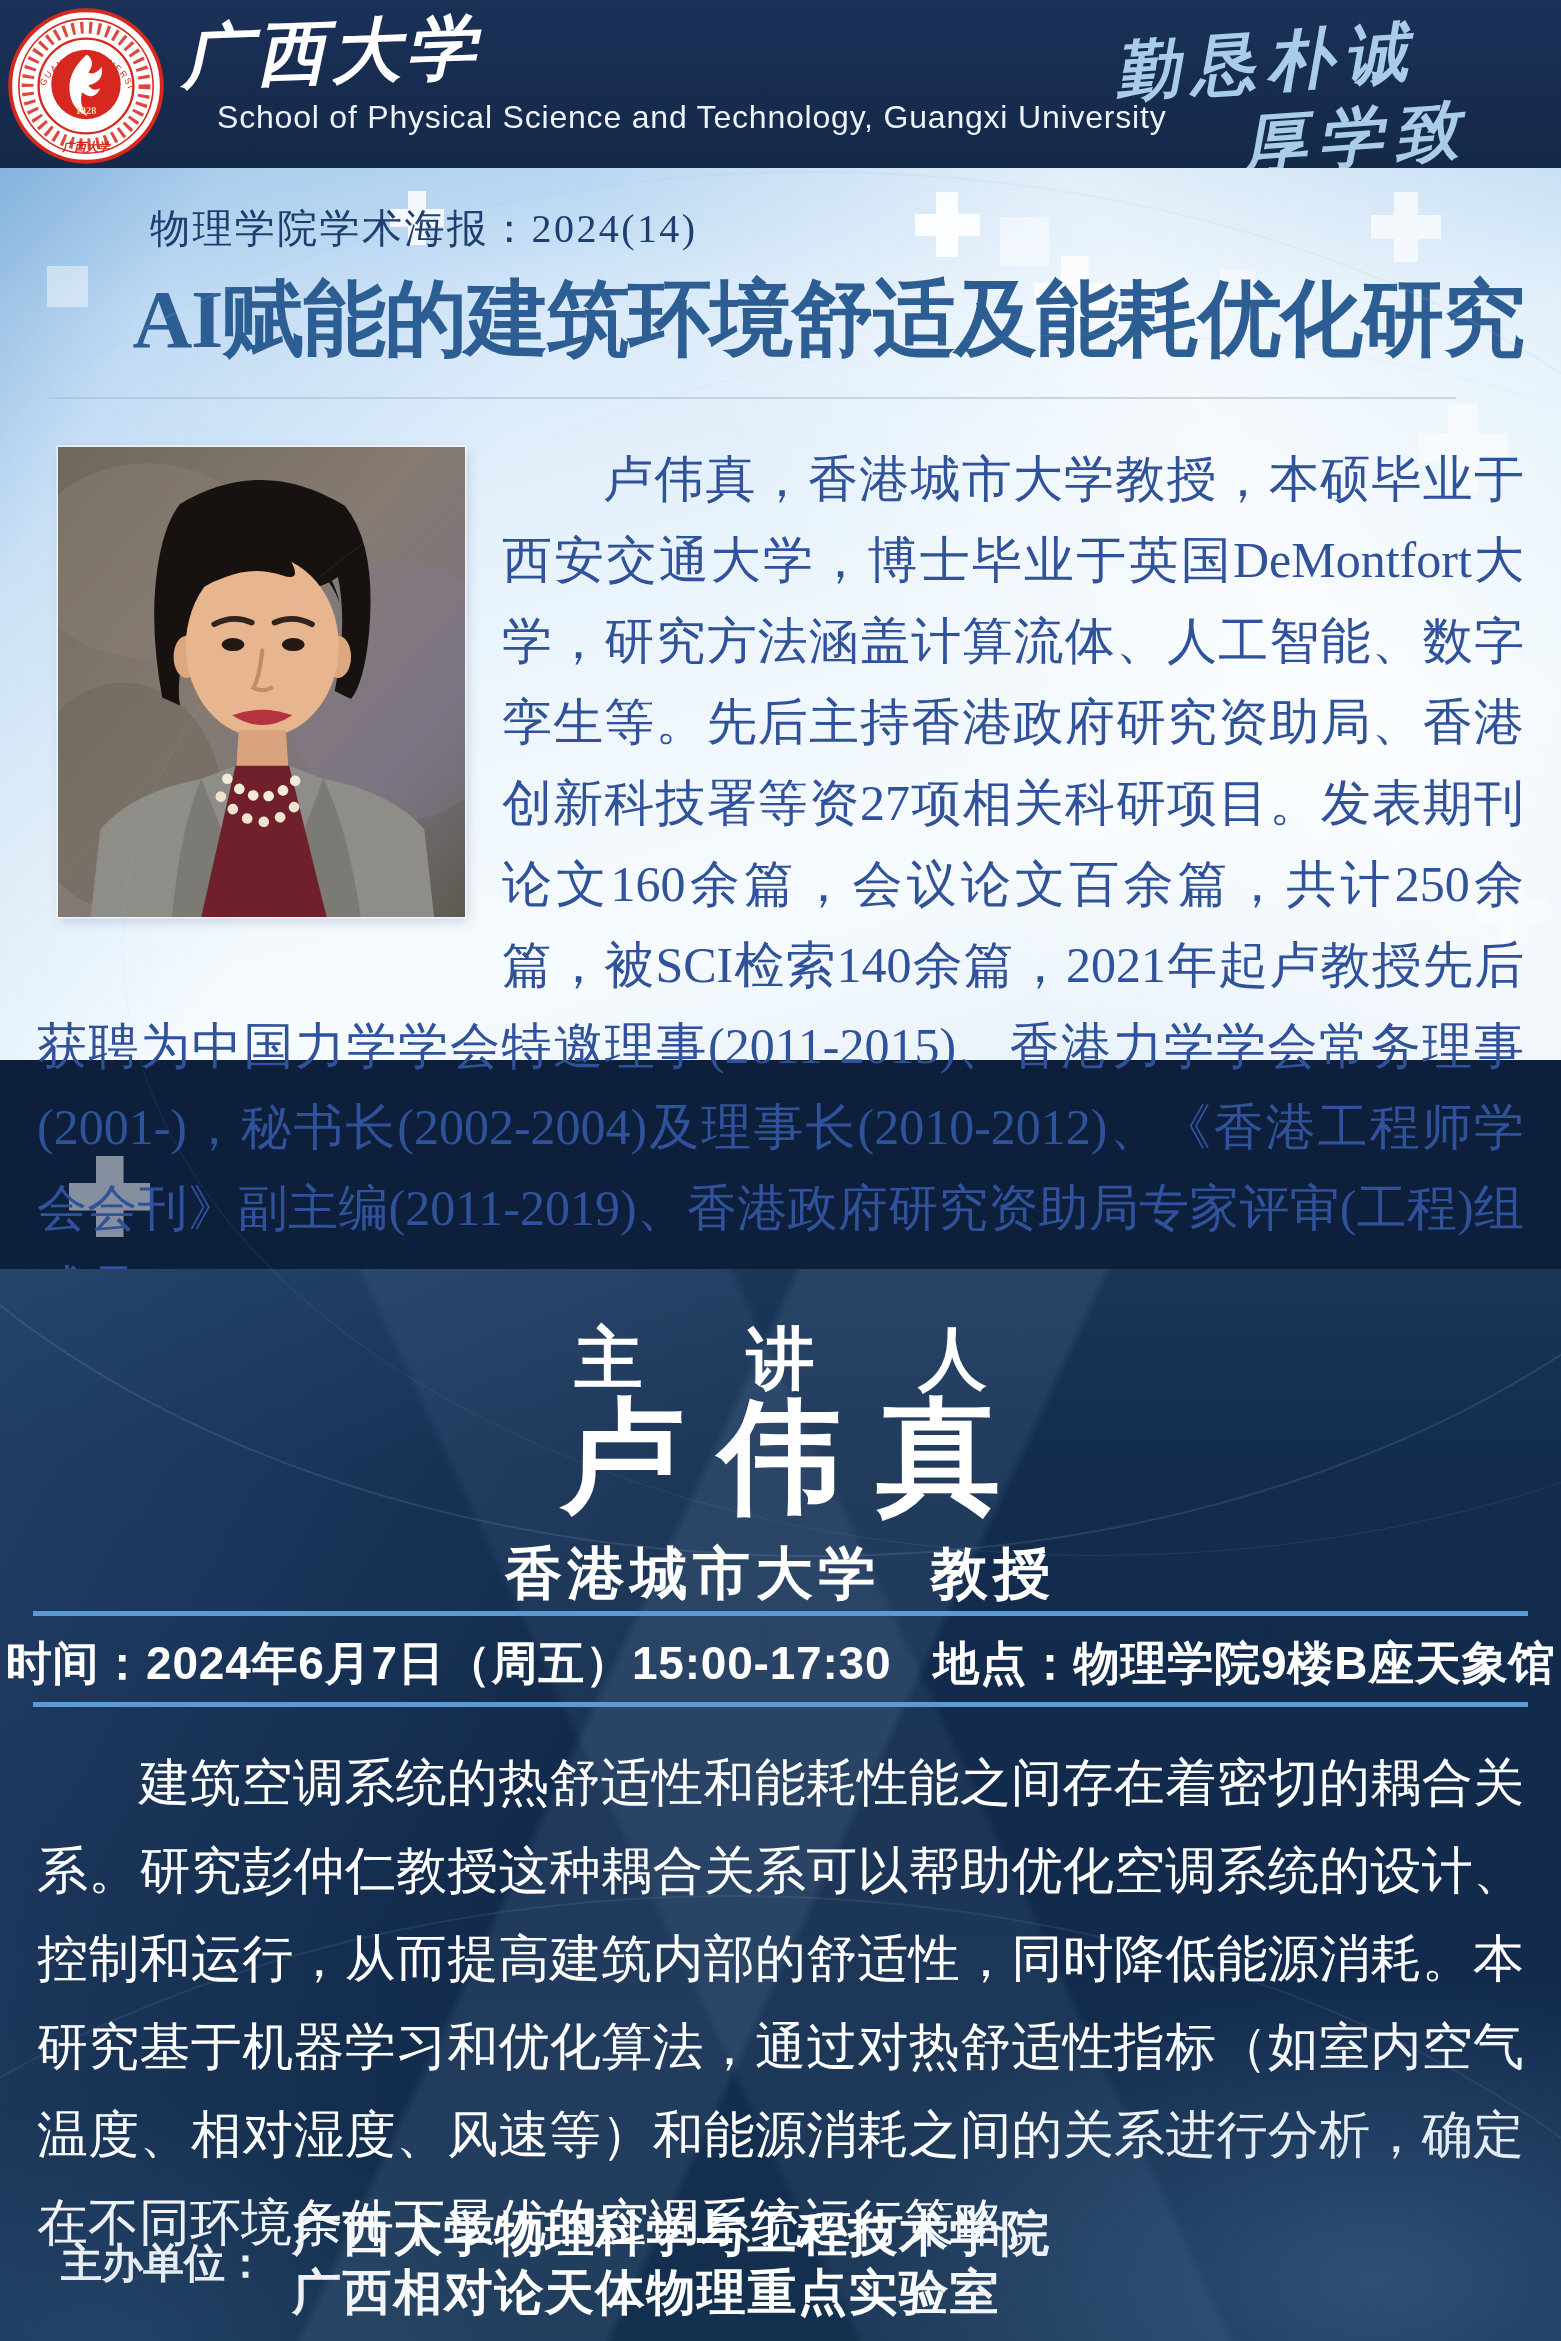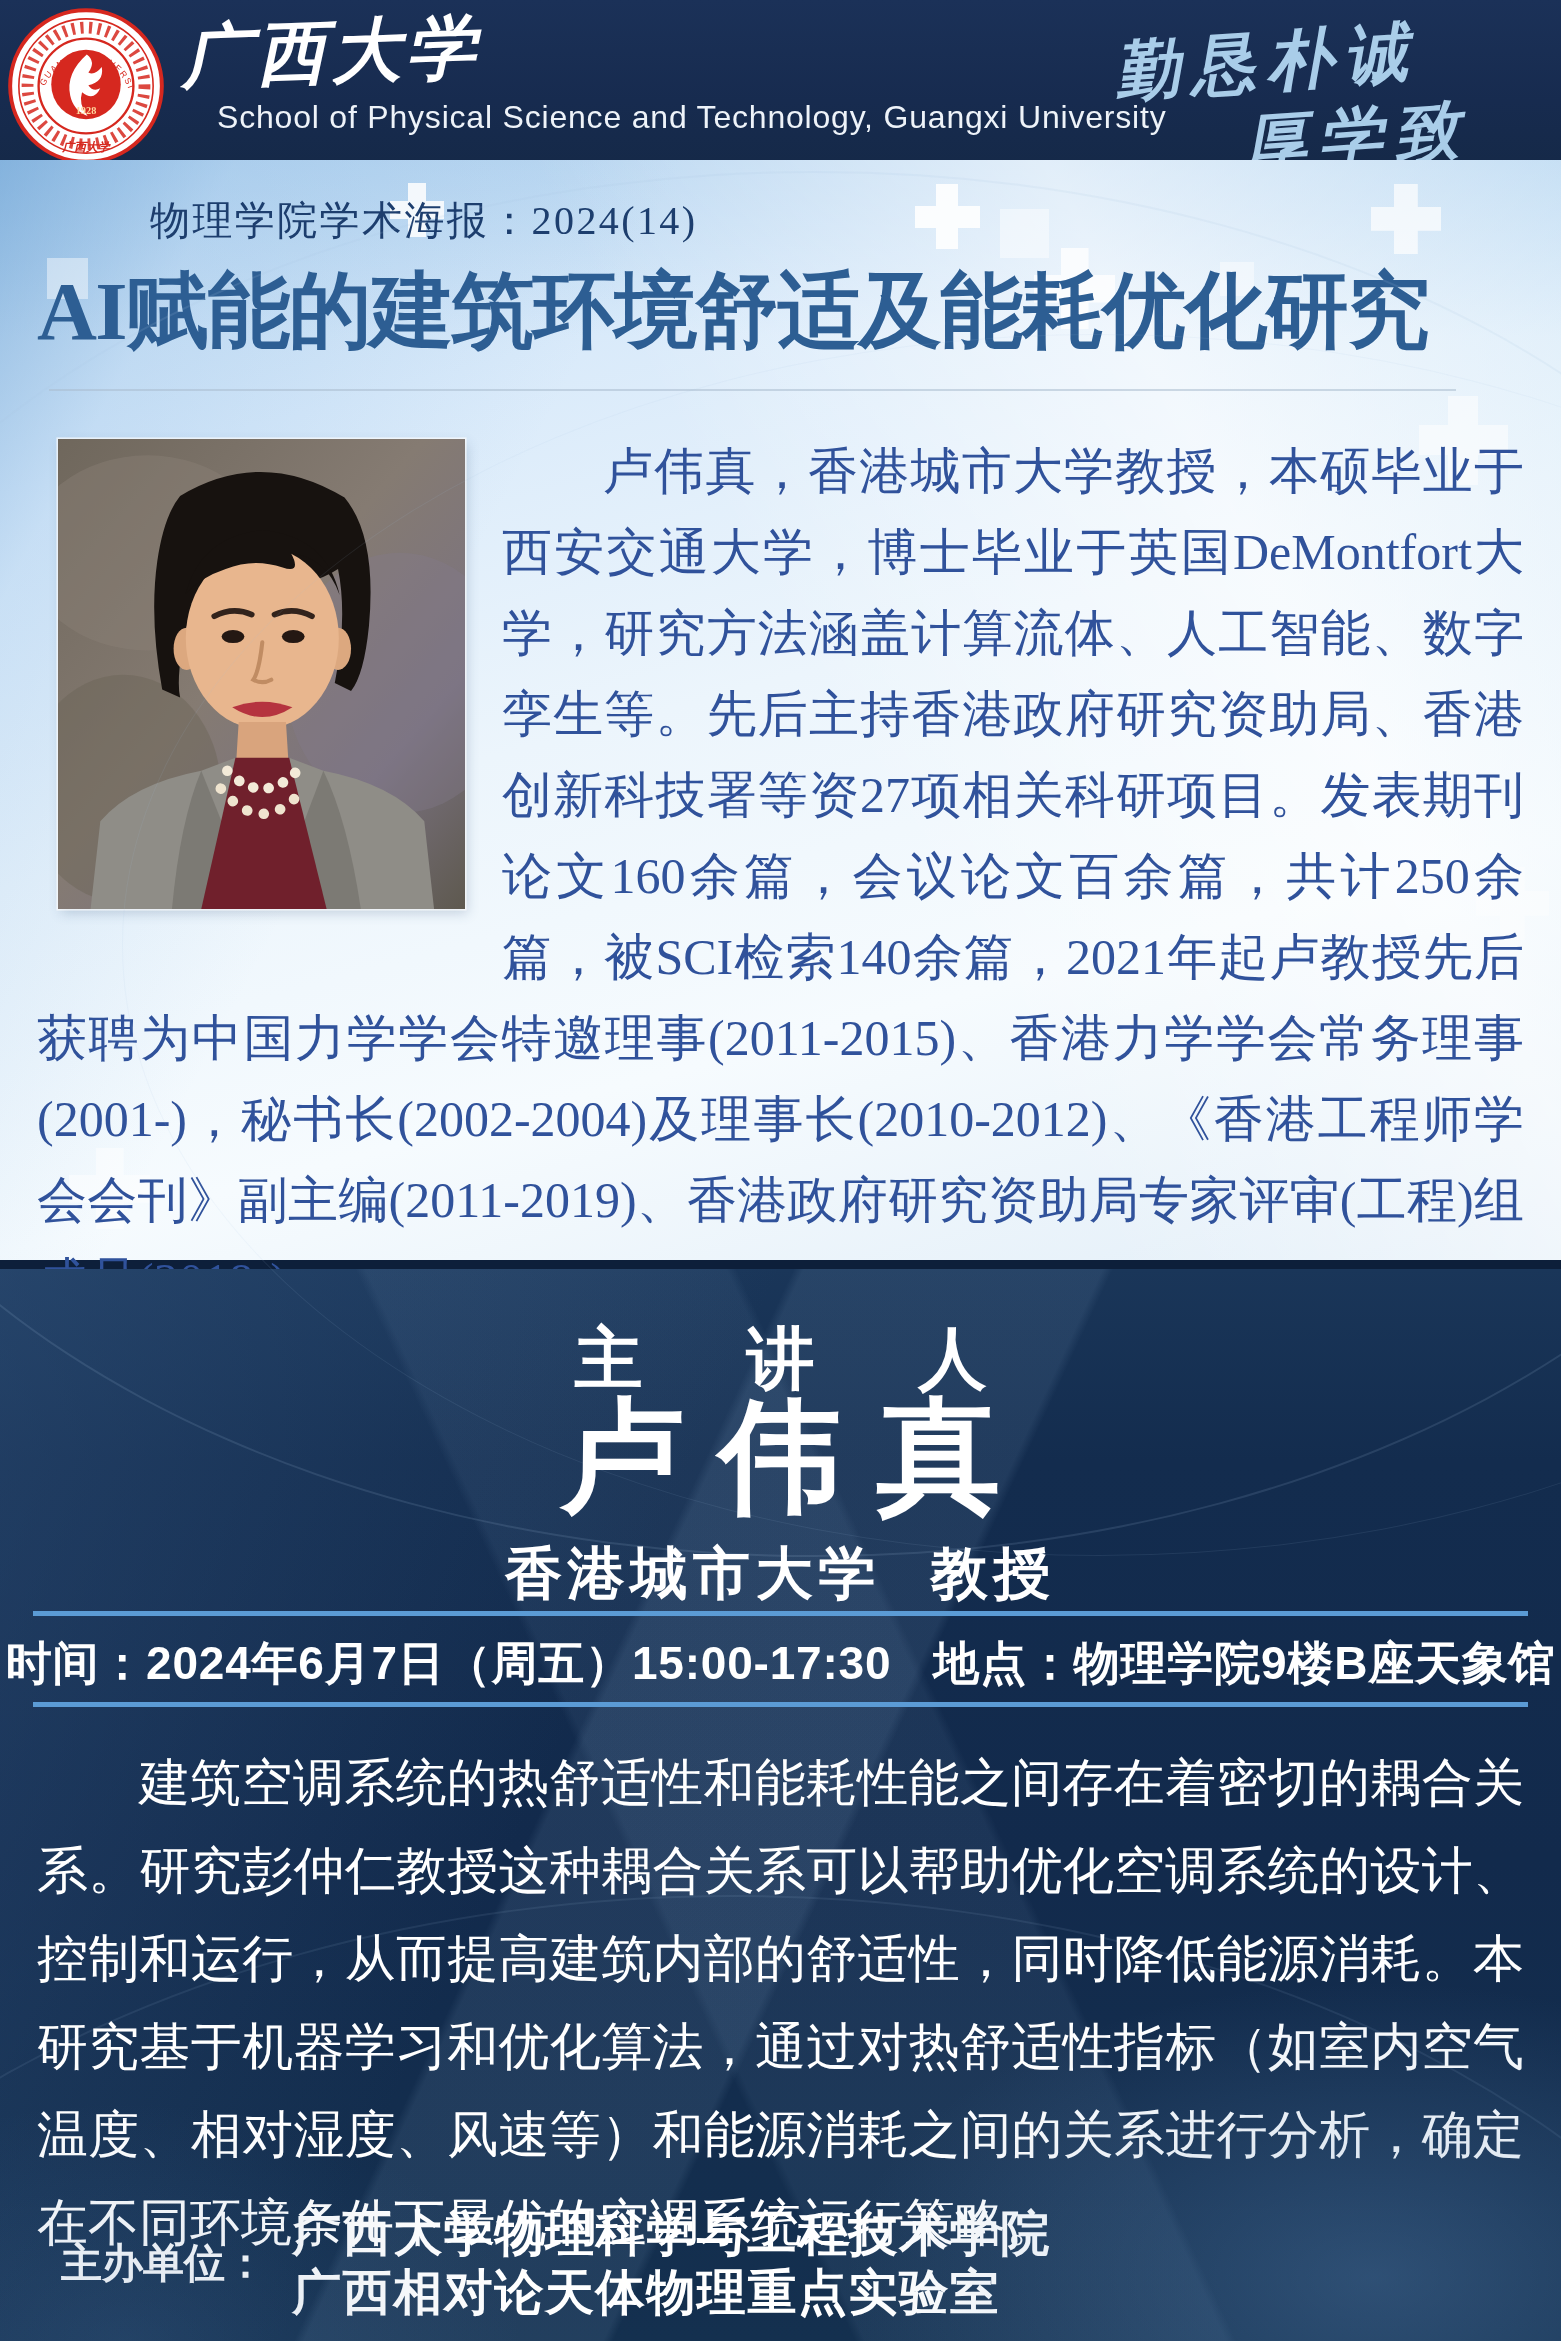--- a/index.html
+++ b/index.html
@@ -17,33 +17,33 @@
               letter-spacing:4.9px;}
   .school-cn{font-size:49px;line-height:68px;color:#ffffff;font-weight:bold;letter-spacing:3.3px;}
   .hdr-en{font-size:32px;color:#eef3f9;margin-top:9.8px;letter-spacing:0.8px;margin-left:36px;}
   .motto{position:absolute;right:24.4px;top:0;width:423px;height:168px;
          font-family:"Liberation Serif",serif;font-style:italic;font-weight:bold;
          color:#a9cde9;}
   .motto1{position:absolute;left:0px;top:18px;font-size:65px;letter-spacing:11.4px;transform:rotate(-4deg);}
   .motto2{position:absolute;left:130px;top:91px;font-size:65px;letter-spacing:11.4px;transform:rotate(-4deg);}
 
   
-  .light{position:absolute;left:0;top:160px;width:1561px;height:1100px;
+  .light{position:absolute;left:0;top:168px;width:1561px;height:892px;
          background:linear-gradient(165deg,#c3dcf2 0%,#d9eafa 22%,#ecf5fc 48%,#f6fbfe 72%,#e2eef8 100%);}
   .light::before{content:"";position:absolute;inset:0;pointer-events:none;background:
       linear-gradient(118deg, rgba(84,146,204,.50) 0%, rgba(140,186,229,.26) 11%, rgba(255,255,255,0) 32%),
       linear-gradient(62deg, rgba(255,255,255,0) 52%, rgba(255,255,255,.55) 76%, rgba(210,232,247,.35) 100%),
       linear-gradient(180deg, rgba(166,203,236,.5) 0%, rgba(255,255,255,0) 16%);}
   .plus{position:absolute;pointer-events:none;background:
         linear-gradient(#fff,#fff) center/100% 34% no-repeat,
         linear-gradient(#fff,#fff) center/34% 100% no-repeat;}
   .sq{position:absolute;background:rgba(255,255,255,.45);pointer-events:none;}
   .series{position:absolute;left:150px;top:33px;font-family:"Liberation Serif",serif;
           font-size:40px;color:#1d3e6e;letter-spacing:2.4px;}
-  .title{position:absolute;left:37px;right:37px;top:96px;margin:0;text-align:left;
+  .title{position:absolute;left:37px;right:37px;top:96px;margin:0;text-align:right;
          font-family:"Liberation Serif",serif;font-weight:bold;font-size:83px;
          color:#2d5e93;letter-spacing:-1.6px;white-space:nowrap;}
   .title-underline{position:absolute;left:49px;top:229px;width:1407px;height:2.4px;
                    background:rgba(170,188,205,.55);}
   .bio-block{position:absolute;left:37px;right:37px;top:271px;}
   .photo{float:left;width:407px;height:470px;margin:8.1px 37px 8.1px 21px;
          box-shadow:0 0 0 1.6px rgba(255,255,255,.65),3.3px 4.9px 11.4px rgba(60,90,130,.25);}
   .photo svg{display:block;width:100%;height:100%;}
   .bio{margin:0;font-family:"Liberation Serif",serif;font-size:50px;line-height:81px;
        color:#30529b;text-align:justify;text-indent:101px;}

